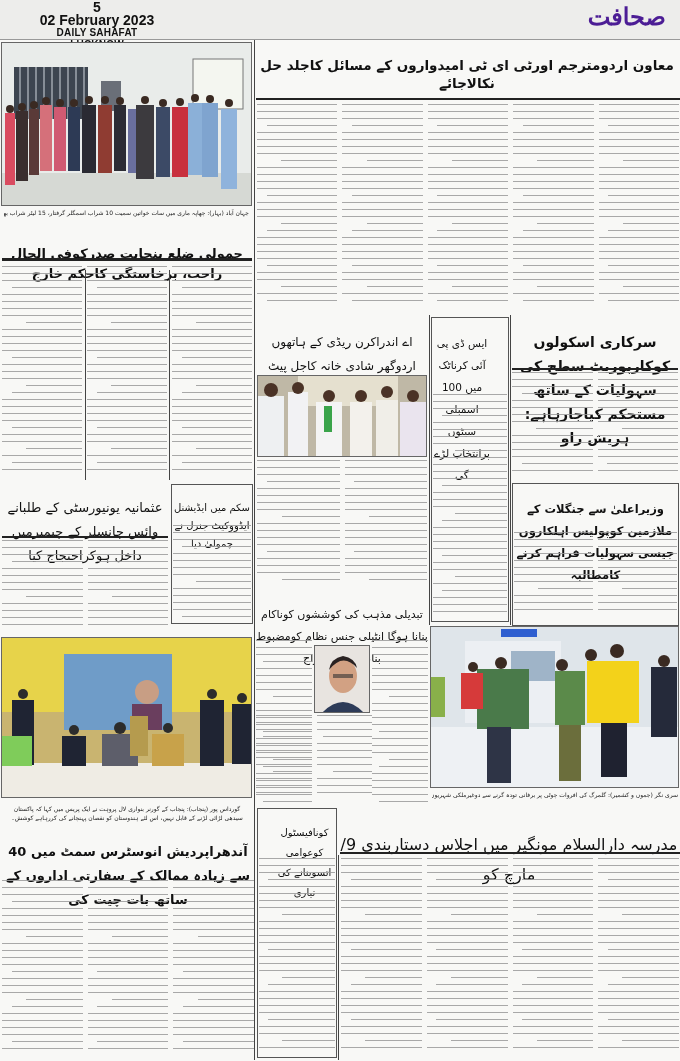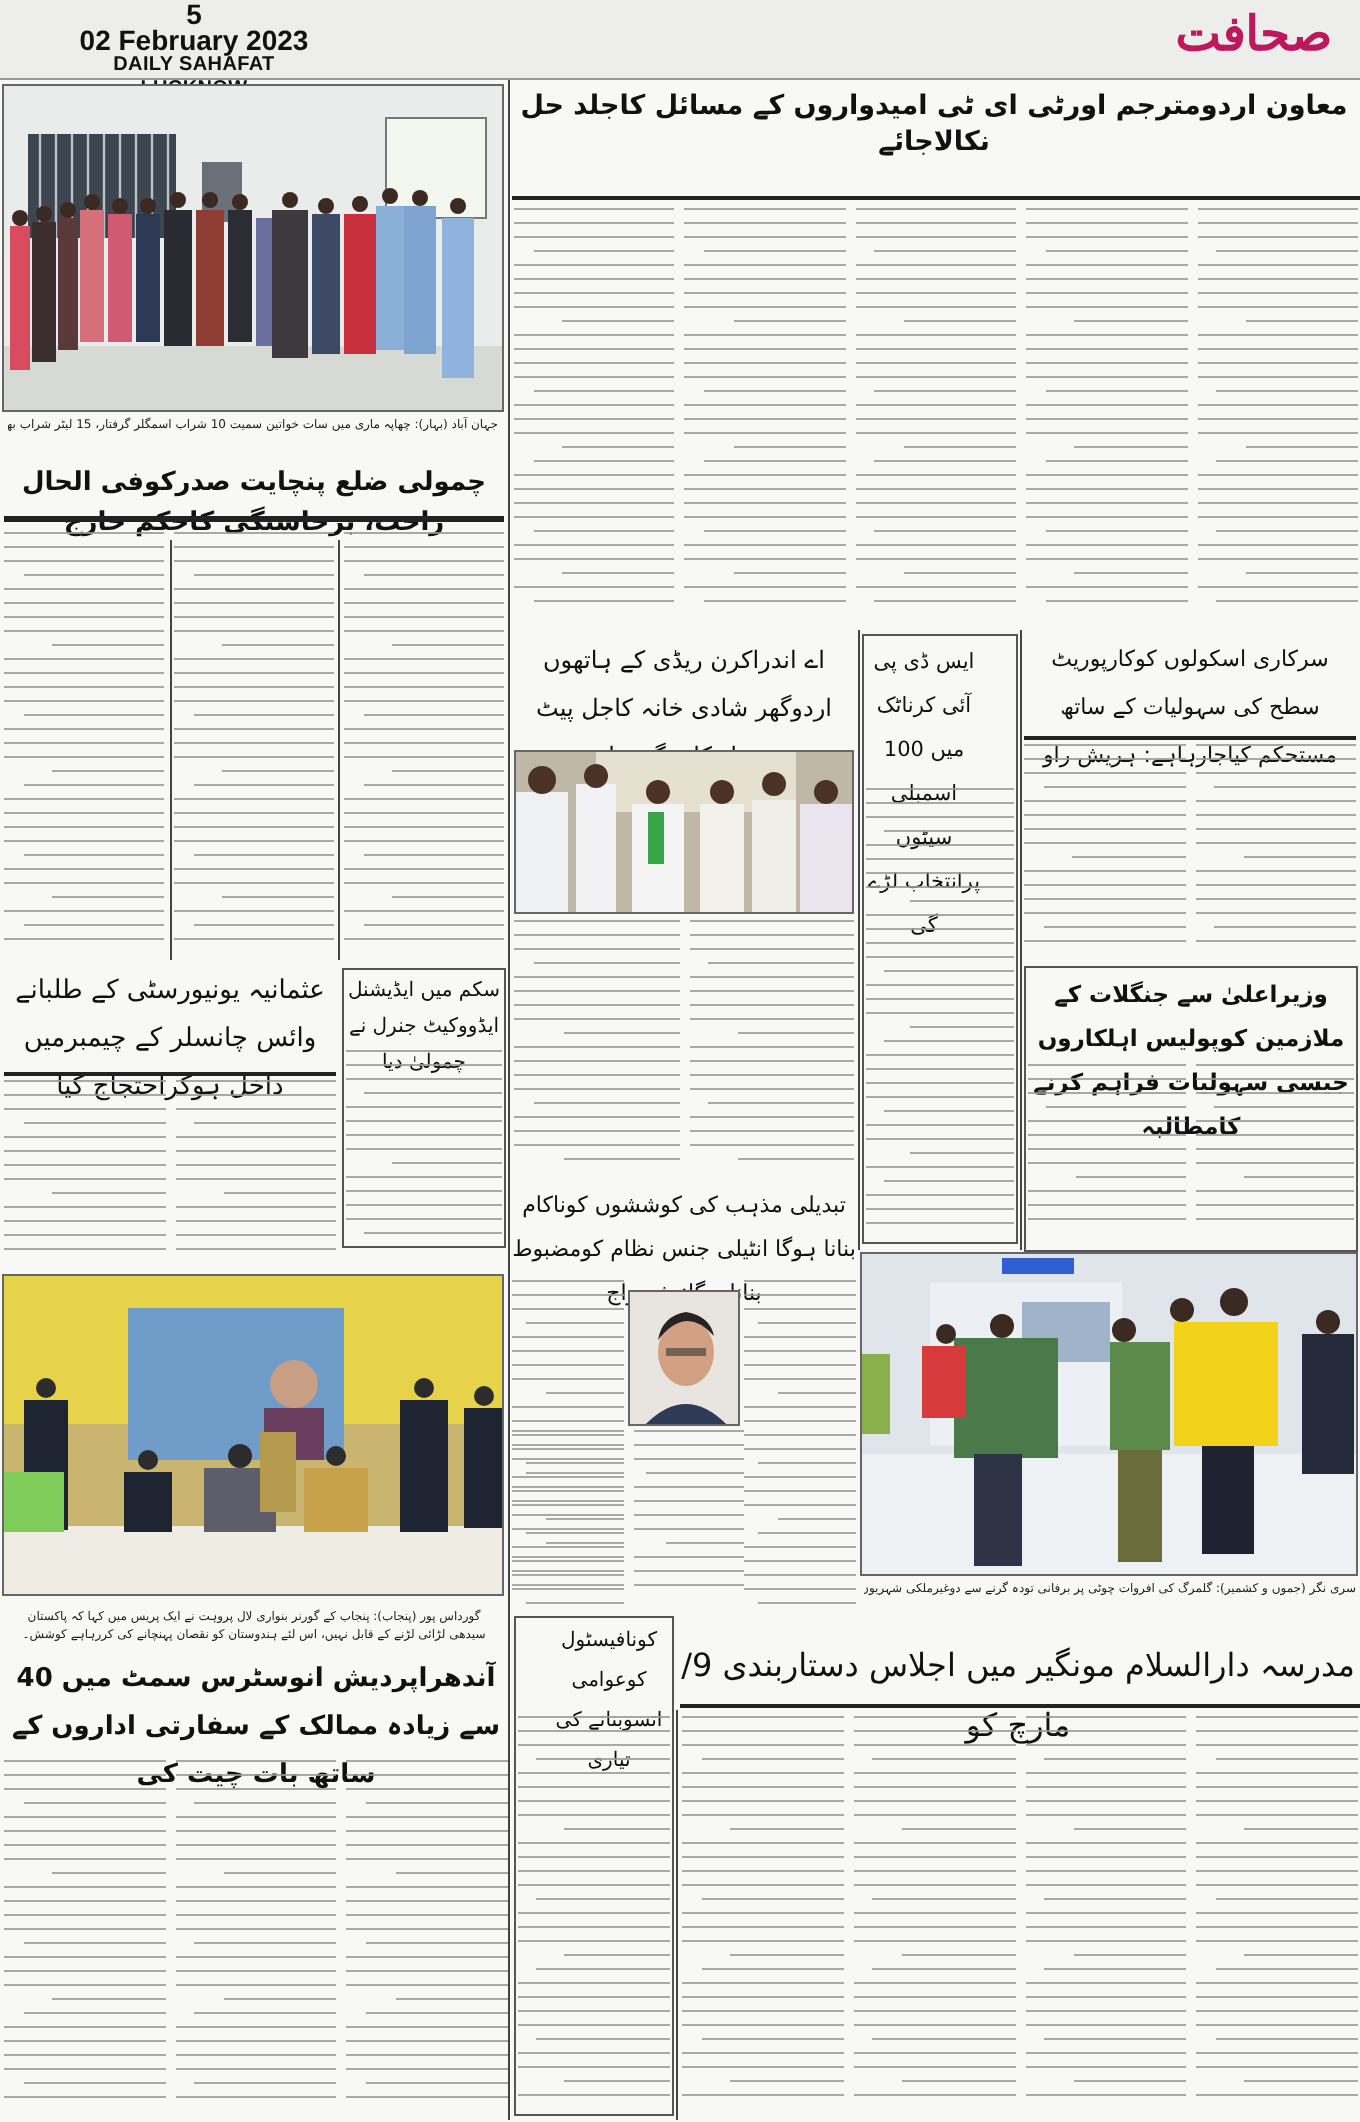--- a/index.html
+++ b/index.html
@@ -6,24 +6,24 @@
   html, body { width: 680px; height: 1061px; background: #fff; overflow: hidden; }
   body { font-family: "DejaVu Sans", sans-serif; color: #111; position: relative; }
   .page { position: absolute; left: 0; top: 0; width: 680px; height: 1061px; background: #f8f8f6; }
 
   
   .masthead { position: absolute; left: 0; top: 0; width: 680px; height: 40px; background: #ededeb; border-bottom: 1px solid #999; }
   .mh-left { position: absolute; left: 32px; top: 1px; text-align: center; width: 130px; }
   .mh-page { font-family: "Liberation Sans", sans-serif; font-weight: bold; font-size: 14px; line-height: 12px; }
   .mh-date { font-family: "Liberation Sans", sans-serif; font-weight: bold; font-size: 14px; line-height: 14px; }
   .mh-paper { font-family: "Liberation Sans", sans-serif; font-weight: bold; font-size: 10px; line-height: 12px; letter-spacing: 0.2px; }
-  .mh-logo { position: absolute; right: 14px; top: 2px; font-family: "DejaVu Serif", serif; font-size: 24px; font-weight: bold; direction: rtl; color: #be185d; }
+  .mh-logo { position: absolute; right: 14px; top: 2px; font-family: "DejaVu Serif", serif; font-size: 24px; font-weight: bold; direction: rtl; color: #4c1d95; }
 
   .urdu { direction: rtl; text-align: center; font-family: "DejaVu Sans", sans-serif; color: #111; }
-  .hl { position: absolute; font-weight: bold; }
+  .hl { position: absolute; font-weight: bold; margin-top: 12px; }
   .rule { position: absolute; background: #222; }
   .vrule { position: absolute; width: 1px; background: #444; }
   .box { position: absolute; border: 1px solid #555; }
 
   .text-col { position: absolute; overflow: hidden; }
   .text-col .ln { height: 1px; background: #9a9a9a; margin: 0 0 6px 0; opacity: 0.85; }
   .text-col .ln.s { width: 70%; margin-left: auto; }
   .text-col .ln.m { width: 88%; margin-left: auto; }
 
   .photo { position: absolute; overflow: hidden; border: 1px solid #666; }
@@ -103,21 +103,21 @@
   <div class="hl urdu" style="left:256px;top:44px;width:422px;font-size:13.5px;line-height:18px;">معاون اردومترجم اورٹی ای ٹی امیدواروں کے مسائل کاجلد حل نکالاجائے</div>
   <div class="rule" style="left:256px;top:98px;width:424px;height:2px;"></div>
 
   <div class="text-col" style="left:257px;top:104px;width:422px;height:205px;">
     <div style="position:absolute;right:0;top:0;width:80px;height:205px;"></div>
   </div>
 
   <div class="hl urdu" style="left:2px;top:232px;width:250px;font-size:13px;line-height:20px;">چمولی ضلع پنچایت صدرکوفی الحال راحت، برخاستگی کاحکم خارج</div>
   <div class="rule" style="left:2px;top:258px;width:250px;height:3px;"></div>
 
-  <div class="hl urdu" style="left:512px;top:318px;width:166px;font-size:11px;font-weight:normal;line-height:24px;">سرکاری اسکولوں کوکارپوریٹ سطح کی سہولیات کے ساتھ مستحکم کیاجارہاہے: ہریش راو</div>
+  <div class="hl urdu" style="left:512px;top:318px;width:166px;font-size:14px;font-weight:bold;line-height:24px;">سرکاری اسکولوں کوکارپوریٹ سطح کی سہولیات کے ساتھ مستحکم کیاجارہاہے: ہریش راو</div>
   <div class="rule" style="left:512px;top:368px;width:166px;height:2px;"></div>
 
   <div class="box" style="left:431px;top:317px;width:78px;height:305px;"></div>
   <div class="hl urdu" style="left:433px;top:320px;width:58px;font-size:10.5px;font-weight:normal;line-height:22px;">ایس ڈی پی آئی کرناٹک میں 100 اسمبلی سیٹوں پرانتخاب لڑے گی</div>
 
   <div class="hl urdu" style="left:256px;top:318px;width:172px;font-size:12px;font-weight:normal;line-height:24px;">اے اندراکرن ریڈی کے ہاتھوں اردوگھر شادی خانہ کاجل پیٹ نرمل کاسنگ بنیاد</div>
   <div class="photo" style="left:257px;top:375px;width:170px;height:82px;">
     <svg width="170" height="82" viewBox="0 0 170 82">
       <rect width="170" height="82" fill="#bfb8a6"></rect>
       <rect x="40" y="0" width="100" height="30" fill="#e5e0cf"></rect>

